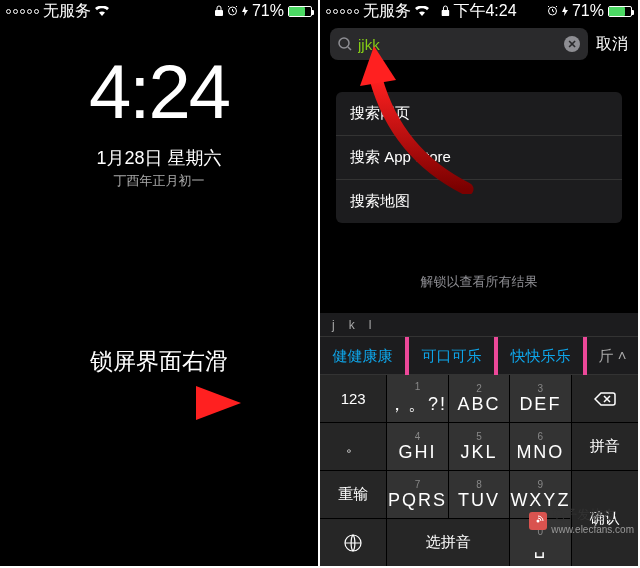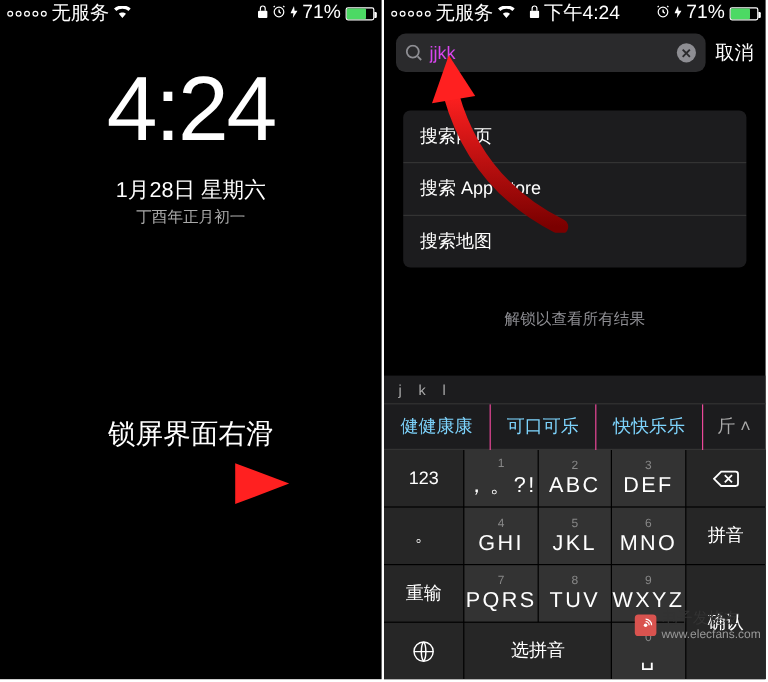--- a/index.html
+++ b/index.html
@@ -24,38 +24,38 @@
 .clock { text-align: center; margin-top: 34px; margin-left: 64px; width: 190px; }
 .time { font-size: 76px; font-weight: 200; line-height: 1; letter-spacing: -2px; }
 .date { font-size: 18px; margin-top: 16px; }
 .lunar { font-size: 13px; color: #aaa; margin-top: 2px; }
 .lock-msg { text-align: center; font-size: 23px; margin-top: 156px; font-weight: 400; }
 .retry { position: absolute; bottom: 18px; width: 100%; text-align: center; font-size: 16px; }
 
 
 .search-row { display: flex; align-items: center; padding: 8px 10px; gap: 8px; }
 .search-box { flex: 1; background: #2a2a2c; border-radius: 8px; height: 32px; display: flex; align-items: center; padding: 0 8px; gap: 6px; }
-.search-box input { flex: 1; background: transparent; border: none; color: #d946ef; font-size: 15px; outline: none; }
+.search-box input { flex: 1; background: transparent; border: none; color: #84cc16; font-size: 15px; outline: none; }
 .search-box input::placeholder { color: #888; }
 .clear-btn { width: 16px; height: 16px; background: #8e8e93; border-radius: 50%; display: flex; align-items: center; justify-content: center; color: #2a2a2c; font-size: 11px; font-weight: bold; }
 .cancel-btn { color: #fff; font-size: 16px; }
 .search-suggestions { margin: 24px 16px 0; background: #1c1c1e; border-radius: 6px; overflow: hidden; }
 .suggestion-item { padding: 12px 14px; font-size: 15px; border-bottom: 1px solid #333; }
 .suggestion-item:last-child { border-bottom: none; font-family: Liberation Serif, serif; }
-.unlock-hint { text-align: center; color: #8e8e93; font-size: 13px; margin-top: 34px; }
+.unlock-hint { text-align: center; color: #8e8e93; font-size: 13px; margin-top: 50px; }
 
 
 .annotation { position: absolute; font-size: 22px; color: #fff; font-weight: 500; }
 .arrow { position: absolute; }
 
 
 .keyboard { position: absolute; bottom: 0; width: 100%; background: #1c1c1e; }
 .candidate-bar { display: flex; align-items: center; height: 24px; padding: 0 12px; font-size: 12px; color: #aaa; border-bottom: 1px solid #333; gap: 14px; }
 .phrase-bar { display: flex; align-items: center; height: 38px; border-bottom: 1px solid #333; }
-.phrase { flex: 1; text-align: center; font-size: 15px; color: #7dd3fc; border-right: 1px solid #ec4899; line-height: 38px; }
+.phrase { flex: 1; text-align: center; font-size: 15px; color: #0ea5e9; border-right: 4px solid #ec4899; line-height: 38px; }
 .phrase:last-child { border-right: none; flex: 0.6; color: #aaa; }
 .key-grid { display: grid; grid-template-columns: 1.1fr 1fr 1fr 1fr 1.1fr; gap: 1px; background: #000; }
 .key { background: #333; height: 47px; display: flex; flex-direction: column; align-items: center; justify-content: center; font-size: 15px; color: #fff; }
 .key.dark { background: #262626; }
 .key .num { font-size: 10px; color: #888; }
 .key .letters { font-size: 18px; letter-spacing: 2px; }
 .globe svg { width: 20px; height: 20px; }
 .backspace svg { width: 22px; height: 16px; }
 
 

